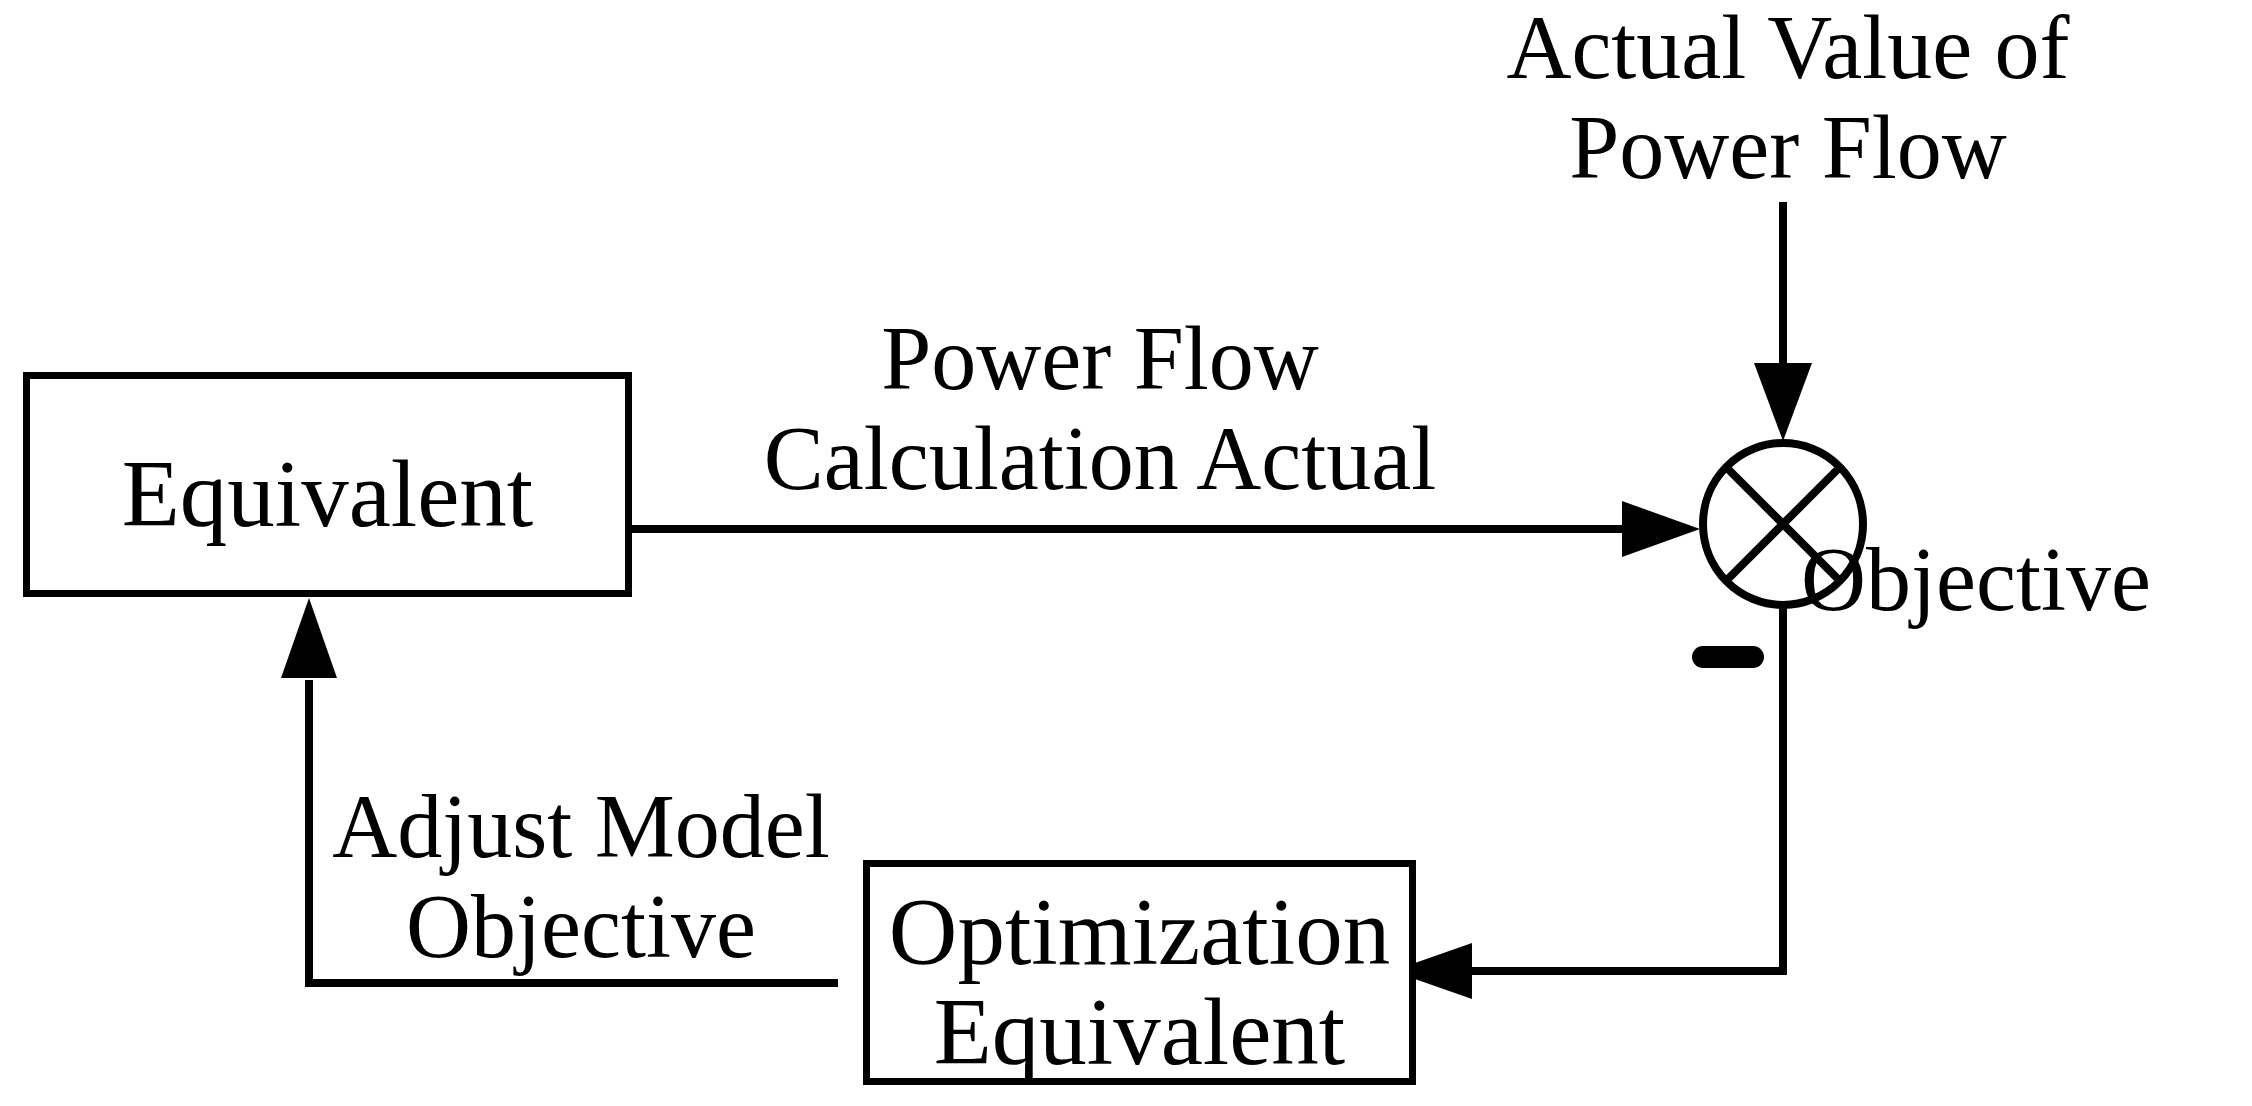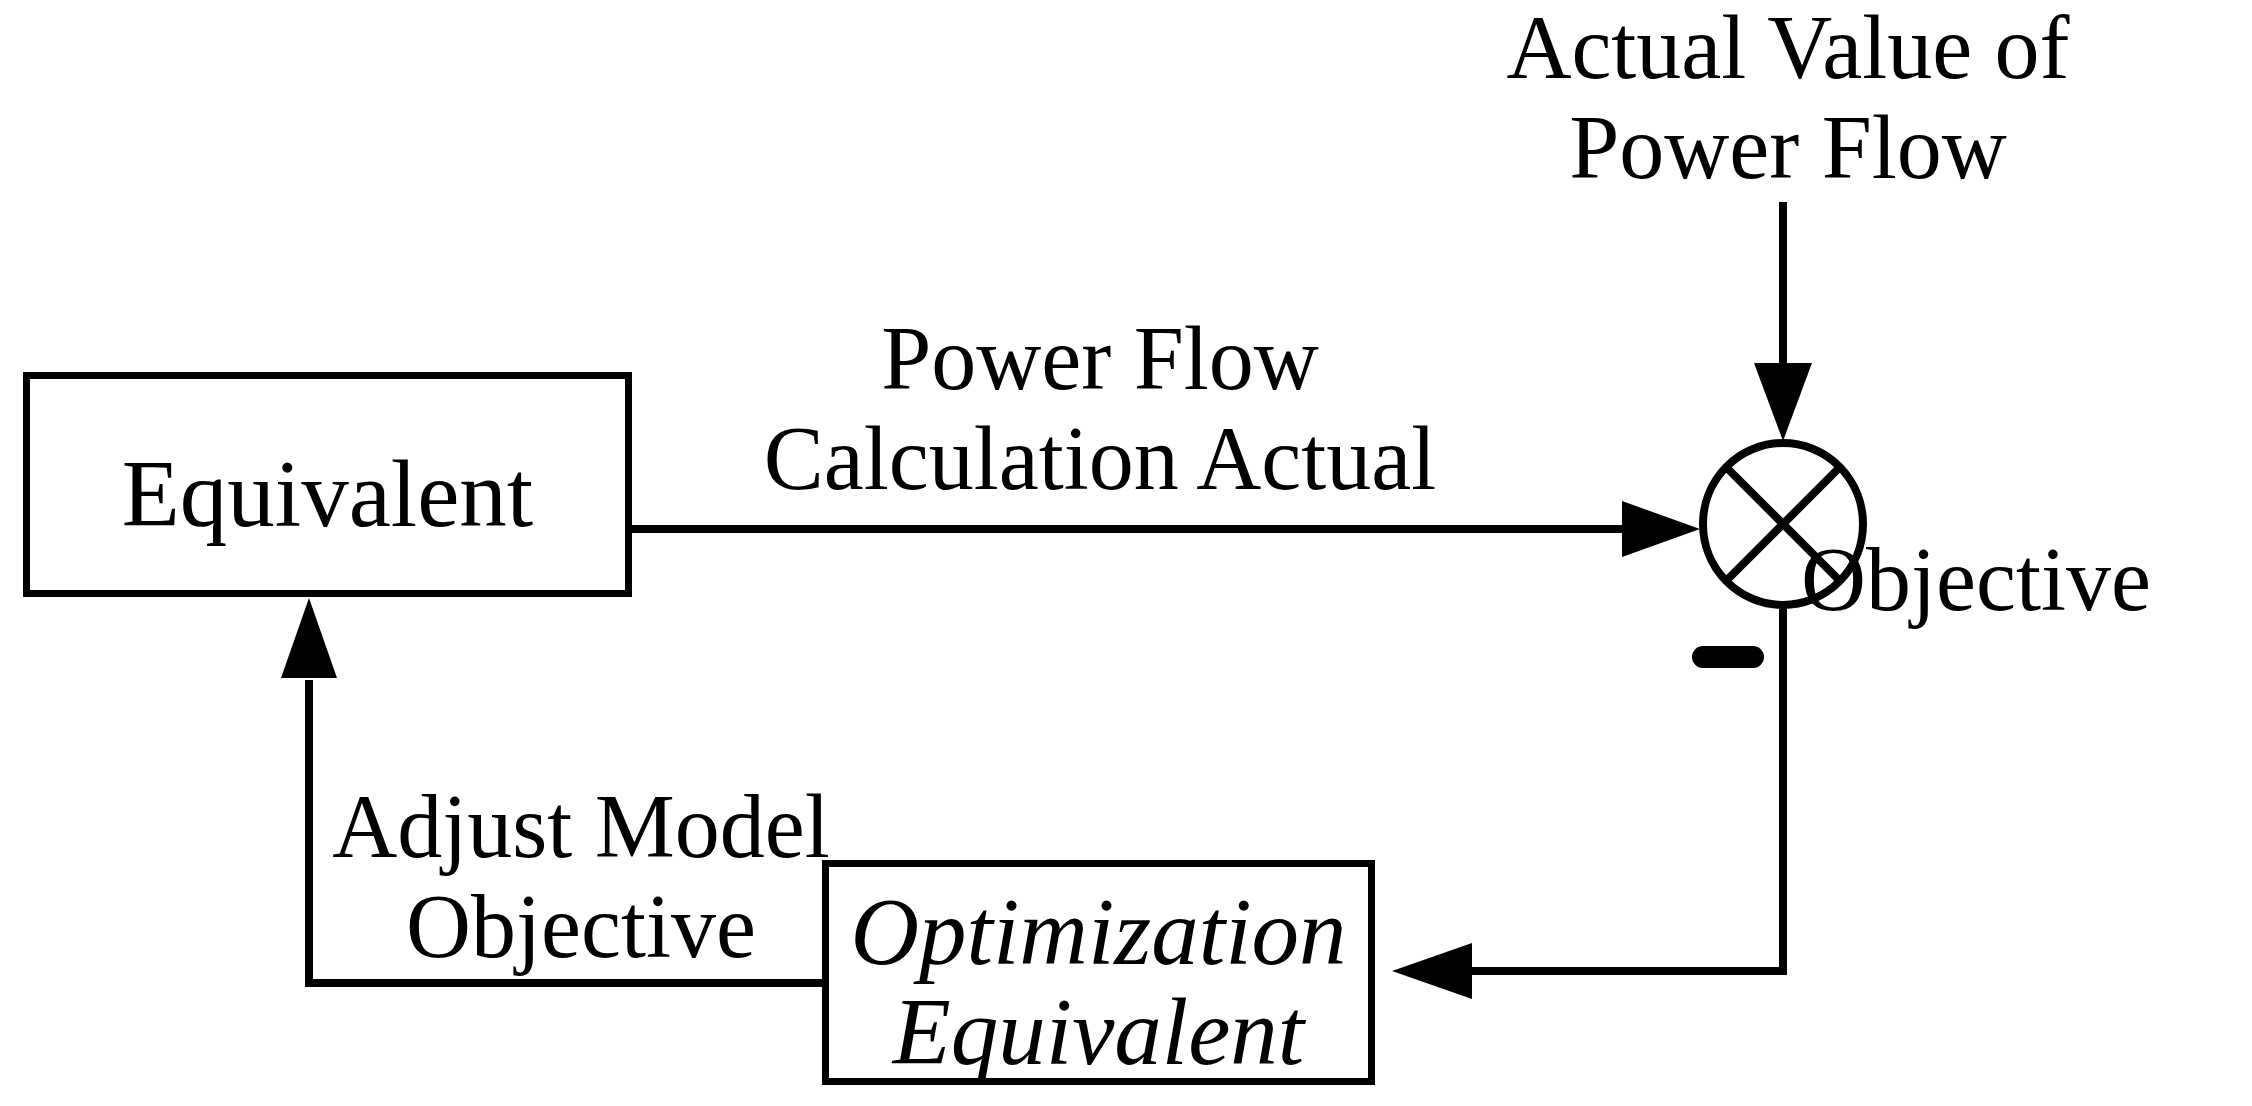--- a/index.html
+++ b/index.html
@@ -17,21 +17,21 @@
     box-sizing:border-box;
     border:7px solid #000000;
     background:#ffffff;
     display:flex;flex-direction:column;
     align-items:center;justify-content:center;
     text-align:center;
     font-size:95px;line-height:100px;
     padding-top:18px;
   }
   .box-equivalent{left:23px;top:372px;width:609px;height:225px;}
-  .box-optimization{left:822px;top:860px;width:553px;height:225px;font-style:italic;}
+  .box-optimization{left:863px;top:860px;width:553px;height:225px;}
   .flow-label{
     position:absolute;
     transform:translateX(-50%);
     text-align:center;
     font-size:90px;line-height:100px;
     white-space:nowrap;
   }
   .label-actual-value{left:1788px;top:-2px;}
   .label-calc-value{left:1100px;top:309px;}
   .label-adjust-params{left:575px;top:777px;margin-left:6px;}

